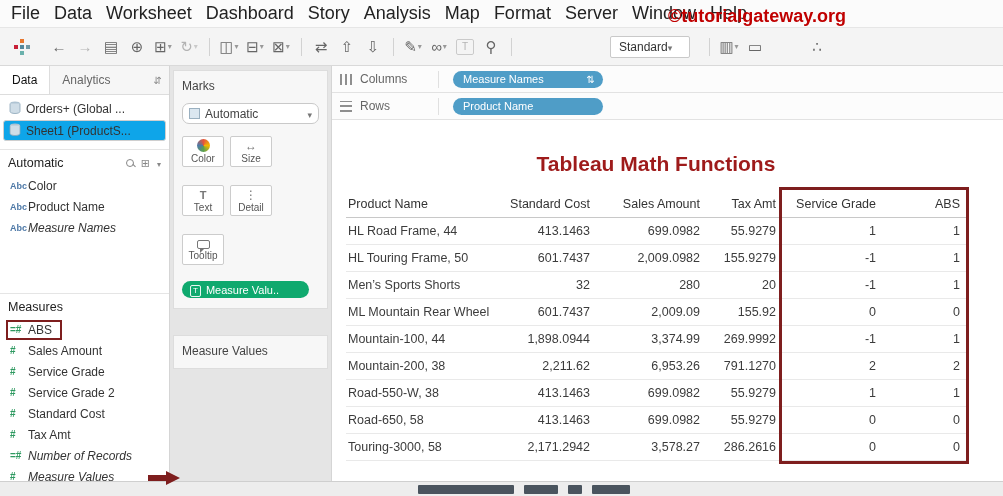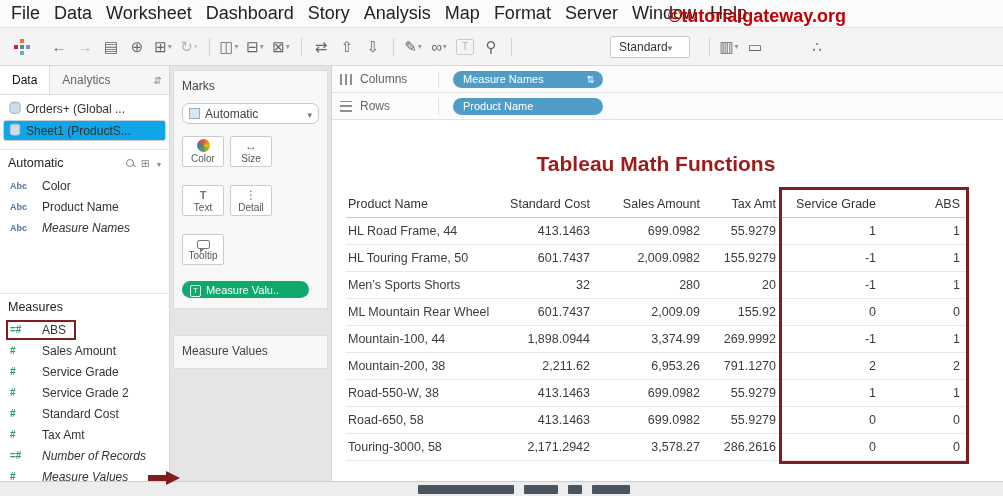--- a/index.html
+++ b/index.html
@@ -49,21 +49,21 @@
   .src-row.sel{background:#0ea5e9;border-color:#cfcfcf;border-radius:3px;}
   .src-name{white-space:nowrap;overflow:hidden;}
   .dp-header{display:flex;align-items:center;height:26px;padding:0 8px;font-size:12.5px;color:#222;border-top:1px solid #e5e5e5;margin-top:5px;}
   .hdr-icons{margin-left:auto;display:flex;gap:7px;align-items:center;color:#888;}
   .mag-icon{width:8px;height:8px;border:1.3px solid #888;border-radius:50%;position:relative;display:inline-block;}
   .mag-icon::after{content:"";position:absolute;width:4px;height:1.3px;background:#888;right:-3px;bottom:-1px;transform:rotate(45deg);}
   .grid-icon::after{content:"⊞";font-size:11px;color:#888;}
   .tiny-caret::after{content:"▾";font-size:8px;color:#888;}
   .dims-wrap{height:113px;overflow:hidden;}
   .field-item{height:21px;display:flex;align-items:center;padding:0 6px;font-size:12px;color:#333;}
-  .grp{display:flex;align-items:center;gap:14px;border:2px solid transparent;padding:0 8px 0 2px;height:20px;}
+  .grp{display:flex;align-items:center;gap:0;border:2px solid transparent;padding:0 8px 0 2px;height:20px;}
   .grp.hl{border-color:var(--maroon);}
   .ficon{font-size:9px;font-weight:bold;min-width:18px;}
   .ficon.abc{color:#4e79a7;}
   .ficon.num{color:#2e9960;font-size:10px;}
   .fname.it{font-style:italic;}
 
   
   .cards-col{position:absolute;left:170px;top:0;bottom:0;width:162px;background:#e5e5e5;border-right:1px solid #d5d5d5;}
   .card{margin:4px 3px 0;padding-bottom:10px;background:#f7f7f7;border:1px solid #ddd;}
   .card-title{padding:8px 8px 0;font-size:12px;color:#444;}

